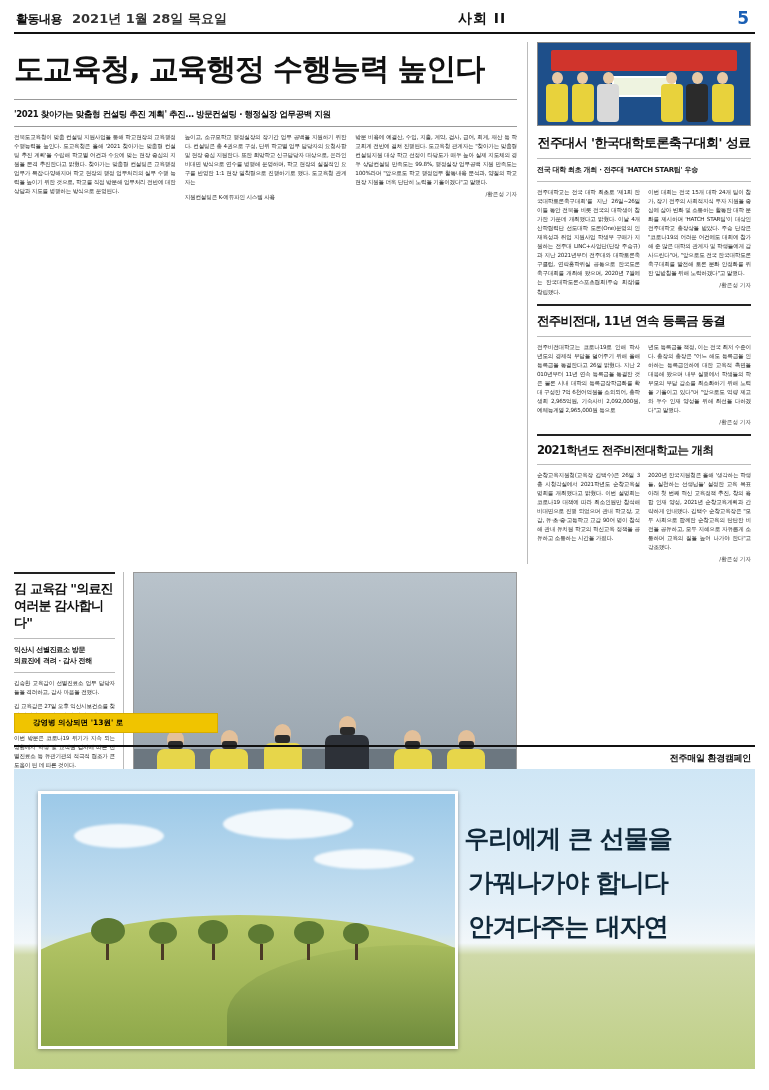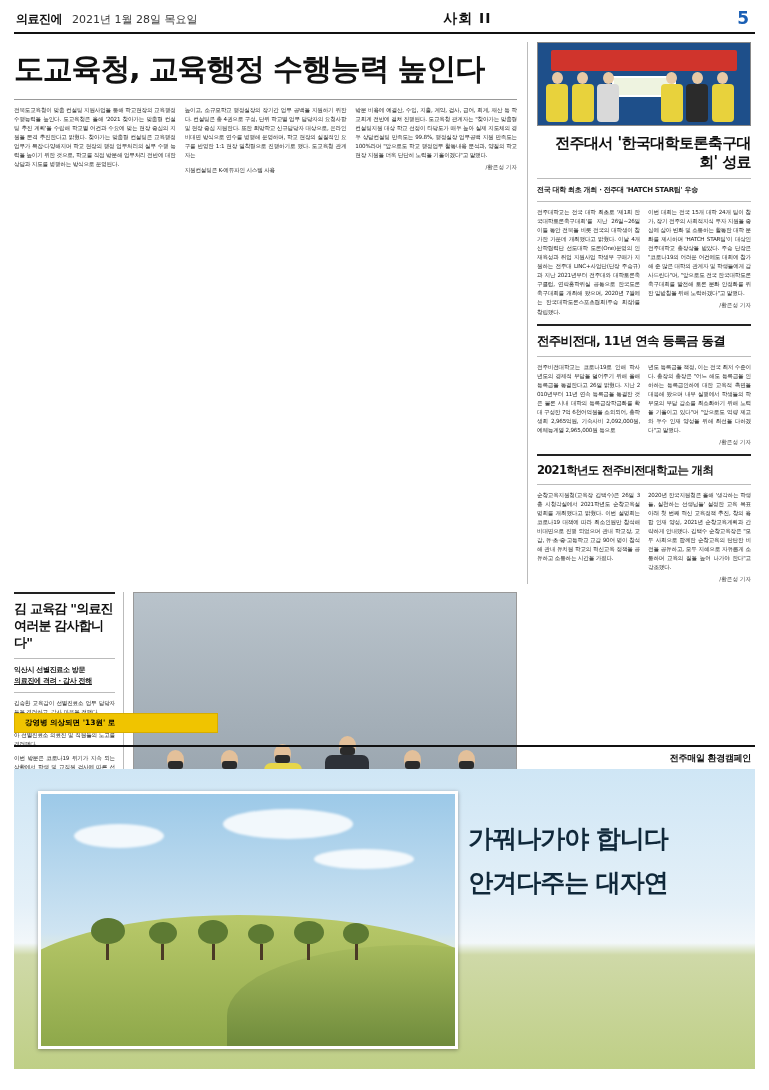--- a/index.html
+++ b/index.html
@@ -15,21 +15,21 @@
   .page { position:relative; width:769px; height:1090px; padding:0 14px; }
 
   
   .masthead {
     display:flex; align-items:flex-end; justify-content:space-between;
     padding:8px 2px 4px 2px;
     border-bottom:2px solid #111;
   }
   .mh-left { display:flex; align-items:baseline; gap:10px; }
   .mh-logo { font-size:12px; font-weight:bold; letter-spacing:-0.5px; }
-  .mh-date { font-size:11px; color:#333; }
+  .mh-date { font-size:13px; color:#333;font-weight:bold; }
   .mh-center { font-size:14px; font-weight:bold; letter-spacing:1px; }
   .mh-page { font-size:17px; font-weight:bold; color:#1a5fb4; padding-right:4px;}
 
   
   .top-area { display:flex; gap:10px; margin-top:8px; }
   .top-left { width:503px; }
   .top-right { width:224px; border-left:1px solid #bbb; padding-left:9px; }
 
   
   .headline {
@@ -50,43 +50,43 @@
     word-break:break-all;
   }
   .byline { font-size:5.6px; text-align:right; margin-top:4px; color:#333; }
 
   
   .photo { position:relative; overflow:hidden; background:#cfd6dc; }
   .cap { font-size:5.2px; color:#333; padding:3px 1px 0 1px; line-height:1.5; }
 
   
   .award-photo { height:84px; border:1px solid #888; }
-  .award-title { font-size:15px; font-weight:bold; text-align:right; margin:8px 0 4px; letter-spacing:-0.6px;}
+  .award-title { font-size:13px; font-weight:bold; text-align:center; margin:8px 0 4px; letter-spacing:-0.6px;}
   .award-sub { font-size:7px; font-weight:bold; color:#222; letter-spacing:-0.3px;}
   .rule-thin { border:0; border-top:1px solid #bbb; margin:6px 0; }
   .rule-med { border:0; border-top:2px solid #222; margin:7px 0; }
 
   .rtitle { font-size:12.5px; font-weight:bold; letter-spacing:-0.7px; margin:4px 0 6px; }
   .rtitle-sm { font-size:11.5px; font-weight:bold; letter-spacing:-0.7px; margin:4px 0 6px; }
   .two-col-sm { display:flex; gap:8px; }
 
   
   .mid-left { display:flex; gap:9px; margin-top:8px; }
   .kim-col { width:110px; border-right:1px solid #bbb; padding-right:8px; }
   .kim-title { font-size:13px; font-weight:bold; line-height:1.3; letter-spacing:-0.8px; margin-bottom:6px;}
   .kim-sub { font-size:7px; font-weight:bold; letter-spacing:-0.3px; line-height:1.5; }
-  .kim-sub2 { font-size:7px; font-weight:bold; letter-spacing:-0.3px; margin-bottom:6px;text-decoration:underline;}
+  .kim-sub2 { font-size:7px; font-weight:bold; letter-spacing:-0.3px; margin-bottom:6px;}
 
   .main-photo-wrap { flex:1; }
   .main-photo { height:268px; border:1px solid #999; }
 
   
   .campaign-bar {
     margin-top:7px; background:#f0c400; color:#000;
-    font-size:7.5px; font-weight:bold; padding:4px 10px;
+    font-size:7.5px; font-weight:bold; padding:4px 18px;
     display:flex; align-items:center; gap:6px;
     border:1px solid #d7ad00;
   }
 
   
   .lower { display:flex; gap:9px; margin-top:9px; }
   .lower-left { width:275px; }
   .lower-right { width:224px; border-left:1px solid #bbb; padding-left:9px; }
   .lower-title { font-size:15px; font-weight:bold; letter-spacing:-0.9px; margin:5px 0 5px; }
   .lower-sub { font-size:7.5px; font-weight:bold; border-top:1px solid #999; border-bottom:1px solid #999; padding:3px 0; margin-bottom:5px; letter-spacing:-0.3px;}
@@ -151,32 +151,33 @@
   .aw-person .b { width:22px; height:38px; background:#e8d23c; border-radius:4px;}
   .aw-board { position:absolute; left:35%; top:40%; width:30%; height:26%; background:#eef3e0; border:2px solid #fff; }
 </style>
 </head>
 <body>
 
 <div class="page">
 
   <div class="masthead">
     <div class="mh-left">
-      <span class="mh-logo">의료진에</span>
+      <span class="mh-logo">활동내용</span>
       <span class="mh-date">2021년 1월 28일 목요일</span>
     </div>
     <div class="mh-center">사회 II</div>
     <div class="mh-page">5</div>
   </div>
 
   <div class="top-area">
 
     <div class="top-left">
       <div class="headline">도교육청, 교육행정 수행능력 높인다</div>
       <hr class="hl-rule">
+      <div class="subhead">'2021 찾아가는 맞춤형 컨설팅 추진 계획' 추진… 방문컨설팅 · 행정실장 업무공백 지원</div>
       <div class="cols3">
         <div class="col">
           <div class="body-text">전북도교육청이 맞춤 컨설팅 지원사업을 통해 학교현장의 교육행정 수행능력을 높인다. 도교육청은 올해 '2021 찾아가는 맞춤형 컨설팅 추진 계획'을 수립해 학교별 여건과 수요에 맞는 현장 중심의 지원을 본격 추진한다고 밝혔다. 찾아가는 맞춤형 컨설팅은 교육행정 업무가 복잡·다양해지며 학교 현장의 행정 업무처리의 실무 수행 능력을 높이기 위한 것으로, 학교를 직접 방문해 업무처리 전반에 대한 상담과 지도를 병행하는 방식으로 운영된다.</div>
         </div>
         <div class="col">
           <div class="body-text">높이고, 소규모학교 행정실장의 장기간 업무 공백을 지원하기 위한다. 컨설팅은 총 4권으로 구성, 단위 학교별 업무 담당자의 요청사항 및 현장 중심 지원한다. 또한 희망학교 신규담당자 대상으로, 온라인 비대면 방식으로 연수를 병행해 운영하며, 학교 현장의 실질적인 요구를 반영한 1:1 현장 밀착형으로 진행하기로 했다. 도교육청 관계자는</div>
           <div class="body-text" style="margin-top:6px">지원컨설팅은 K-에듀파인 시스템 사용</div>
         </div>
         <div class="col">
           <div class="body-text">방문 비용에 예결산, 수입, 지출, 계약, 검사, 급여, 회계, 재산 등 학교회계 전반에 걸쳐 진행된다. 도교육청 관계자는 "찾아가는 맞춤형 컨설팅지원 대상 학교 선정이 타당도가 매우 높아 실제 지도체의 경우 상담컨설팅 만족도는 99.8%, 행정실장 업무공백 지원 만족도는 100%라며 "앞으로도 학교 행정업무 활동내용 분석과, 양질의 학교현장 지원을 더욱 단단히 노력을 기울이겠다"고 말했다.</div>
@@ -381,19 +382,20 @@
             <div class="crown" style="width:30px;height:23px"></div>
             <div class="trunk"></div>
           </div>
         <div class="tree" style="left:73%">
             <div class="crown" style="width:26px;height:21px"></div>
             <div class="trunk"></div>
           </div>
       </div>
 
       <div class="ad-copy">
+        <div>우리에게 큰 선물을</div>
         <div>가꿔나가야 합니다</div>
         <div>안겨다주는 대자연</div>
       </div>
     </div>
   </div>
 
 </div>
 
 </body></html>

